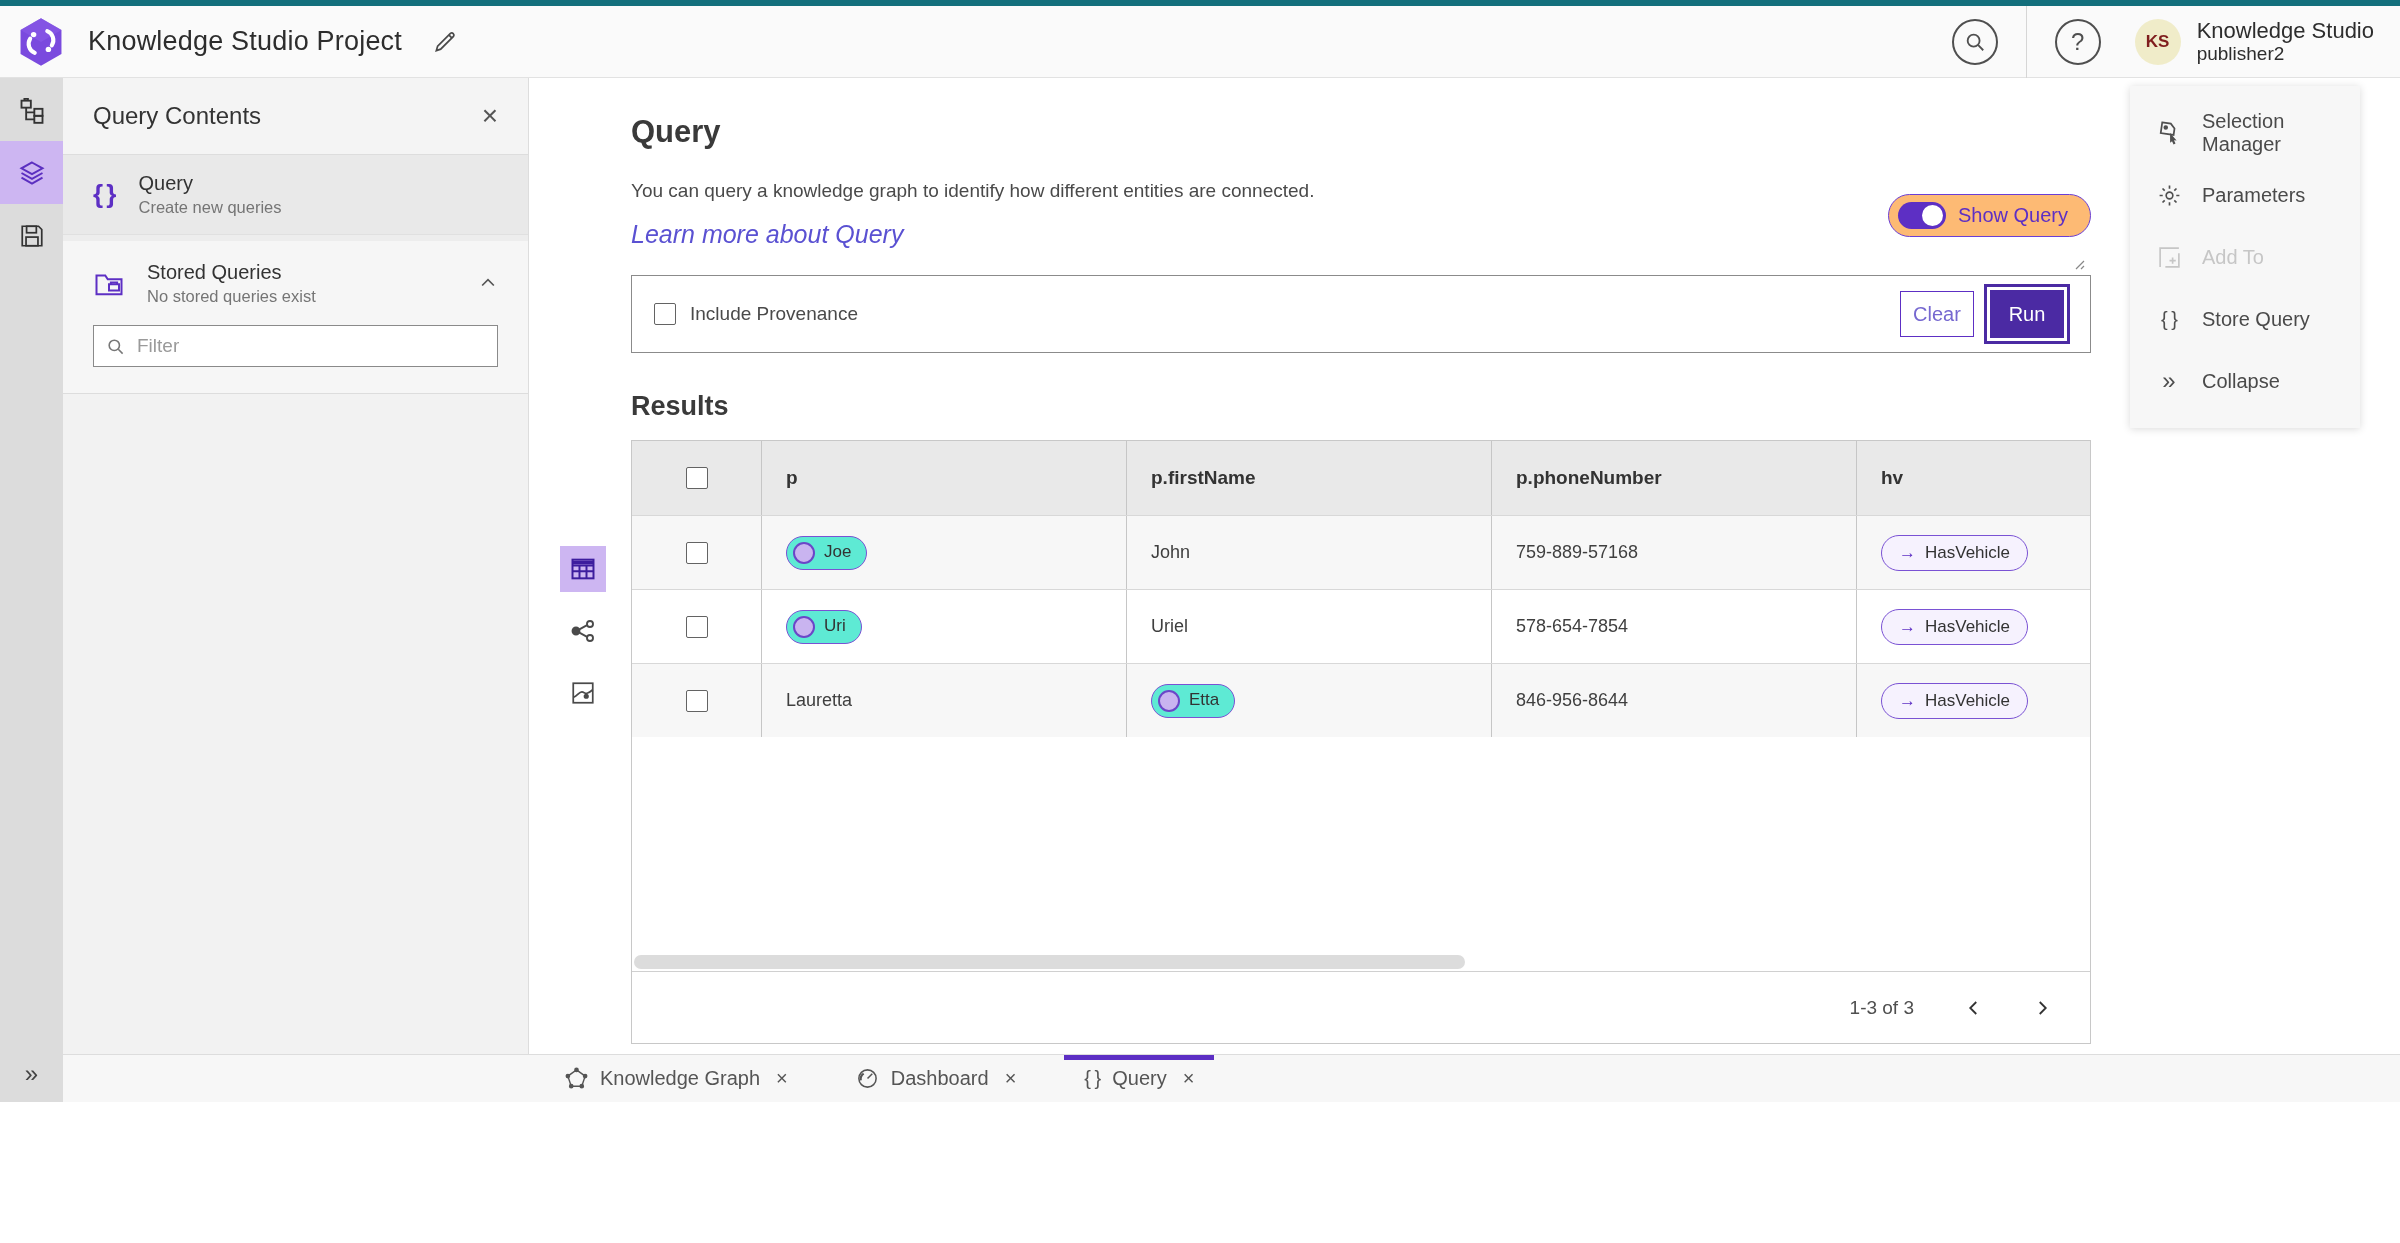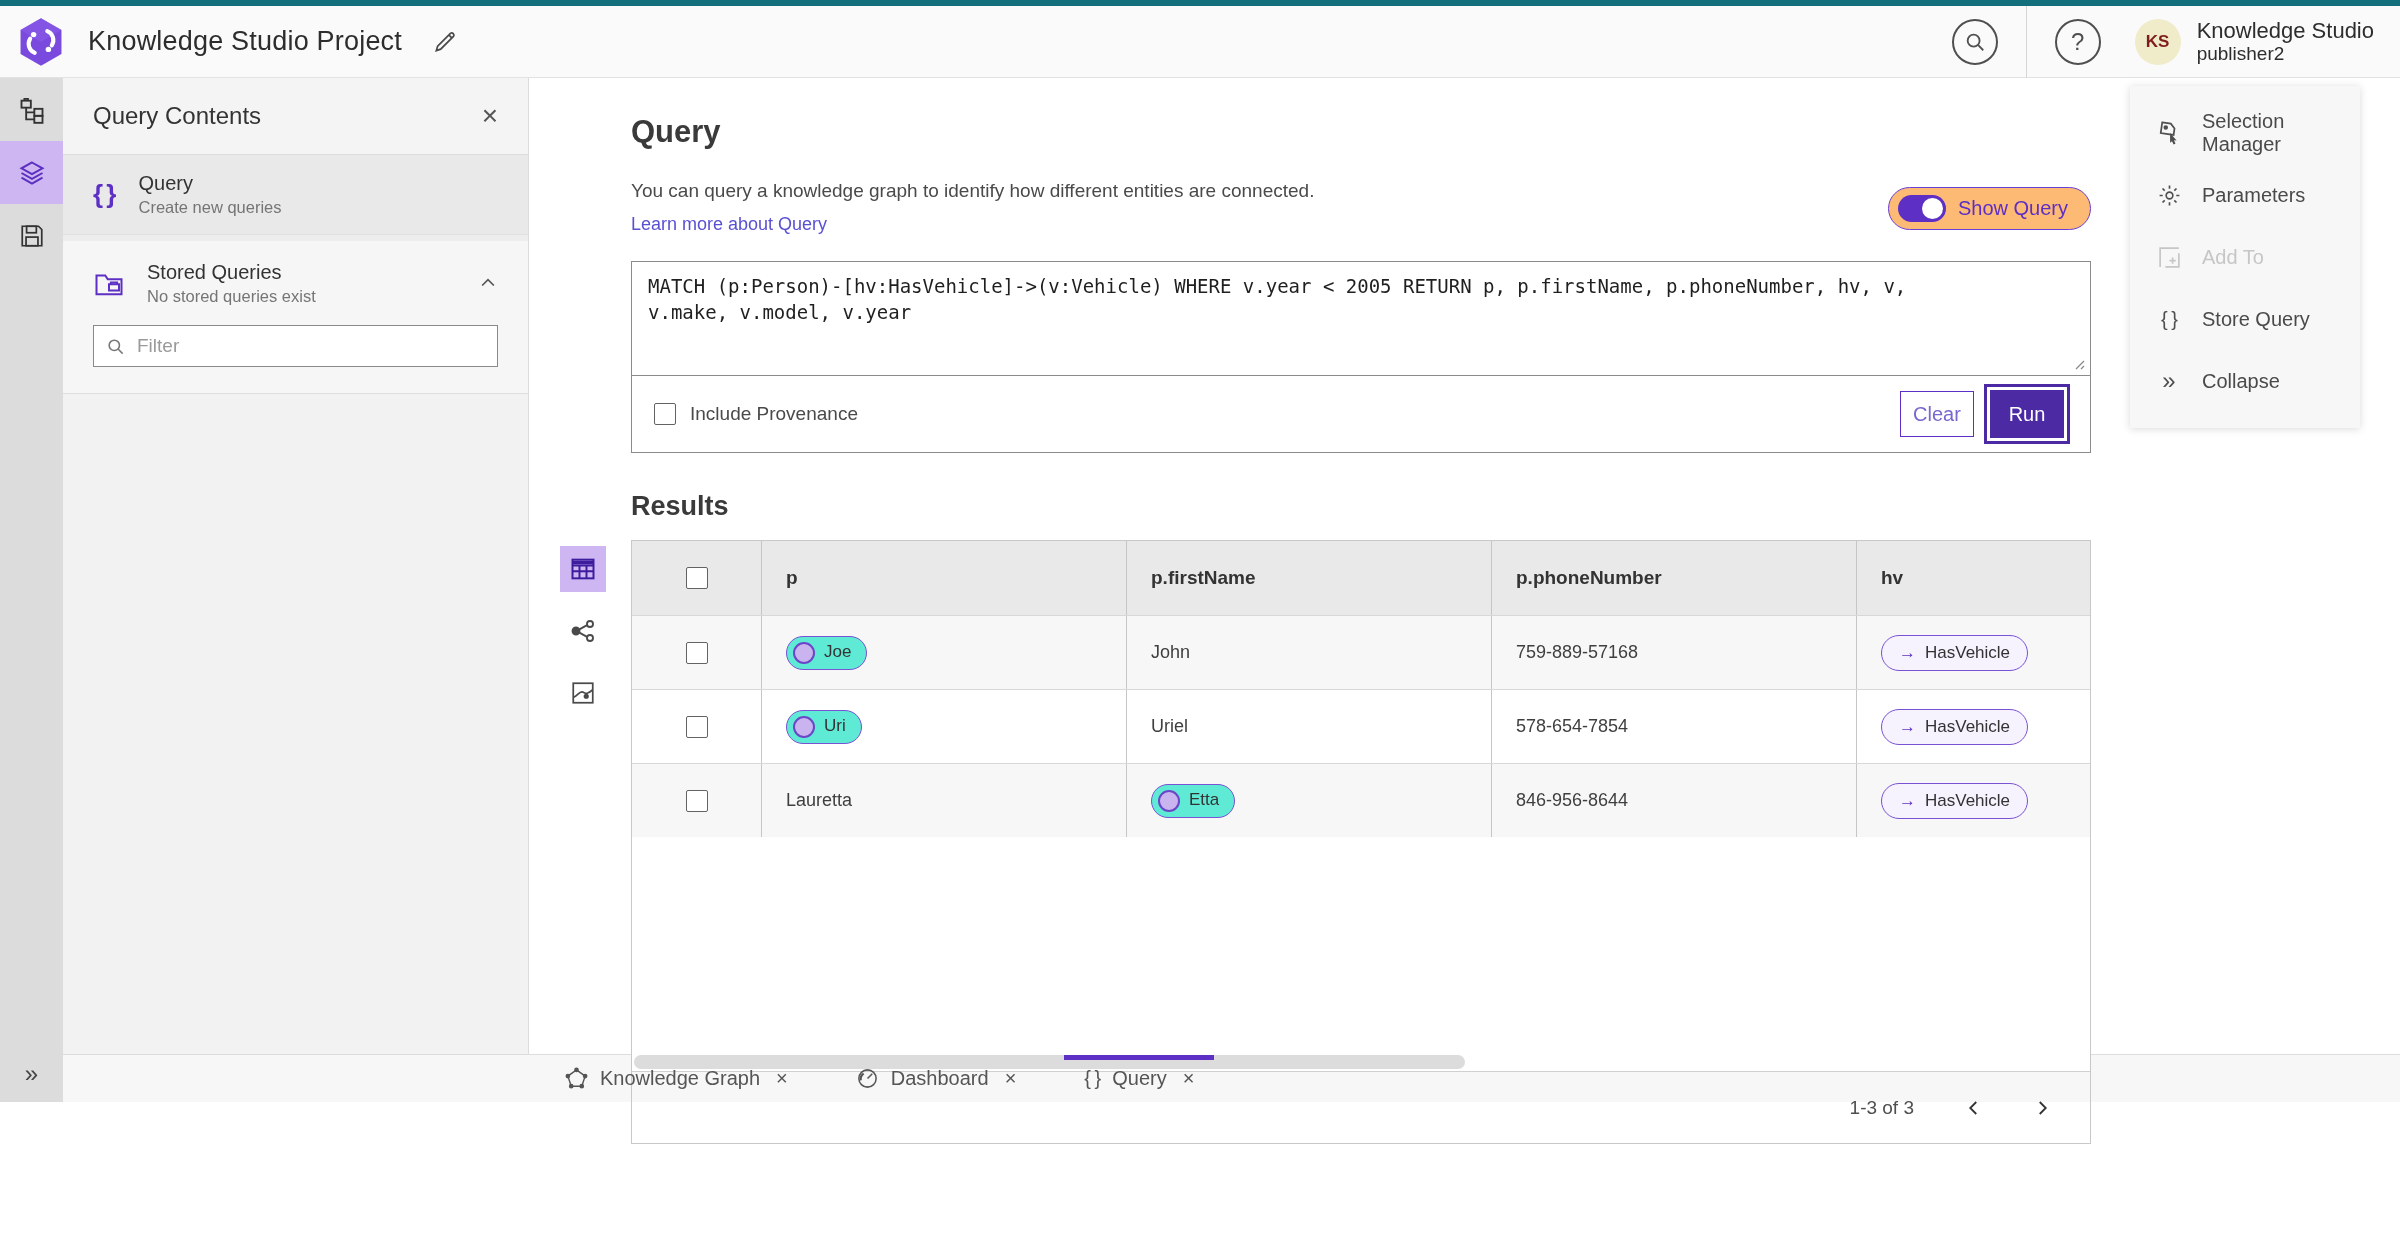--- a/index.html
+++ b/index.html
@@ -48,21 +48,21 @@
   .filter-box { margin:0 30px; height:42px; background:#fff; border:1px solid #8a8a8a; display:flex; align-items:center; padding:0 12px; gap:12px; }
   .filter-input { border:none; outline:none; flex:1; font-size:19px; color:#333; font-family:"Liberation Sans", sans-serif; background:transparent; }
   .filter-input::placeholder { color:#9a9a9a; }
 
   
   .main { flex:1; background:#fff; position:relative; padding:36px 0 0 102px; min-width:0; }
   .main-inner { width:1460px; }
   .h1 { font-size:31px; font-weight:bold; color:#3a3a3a; }
   .desc-row { display:flex; margin-top:30px; align-items:center; }
   .desc { font-size:19px; color:#4a4a4a; }
-  .learn-link { display:inline-block; margin-top:12px; font-size:18px; color:#5a51d2; cursor:pointer; }
+  .learn-link { display:inline-block; margin-top:18px; font-size:25px; color:#5a51d2; cursor:pointer;font-style:italic; }
   .toggle-pill { margin-left:auto; margin-top:2px; display:flex; align-items:center; gap:12px; border:1.5px solid #6a3fd6; border-radius:999px; padding:7px 22px 7px 9px; cursor:pointer; background:#fdba74; }
   .switch { width:48px; height:27px; border-radius:14px; background:#5d2fc4; position:relative; }
   .switch .knob { position:absolute; right:3px; top:3px; width:21px; height:21px; background:#fff; border-radius:50%; }
   .toggle-label { font-size:20px; color:#5d2fc4; }
 
   .query-box { margin-top:26px; border:1px solid #8b8b8b; background:#fff; }
   .query-editor { height:114px; padding:12px 120px 12px 16px; font-family:"DejaVu Sans Mono", monospace; font-size:19px; line-height:1.35; color:#1f1f1f; border-bottom:1px solid #8b8b8b; position:relative; cursor:text; }
   .resize-handle { position:absolute; right:2px; bottom:2px; color:#888; }
   .query-footer { height:76px; display:flex; align-items:center; padding:0 22px; }
   .checkbox { width:22px; height:22px; border:1.5px solid #636363; border-radius:2px; background:#fff; flex:0 0 auto; cursor:pointer; }
@@ -244,21 +244,20 @@
               </div>
               <div class="toggle-pill">
                 <span class="switch">
                     <span class="knob"></span>
                   </span>
                 <span class="toggle-label">Show Query</span>
               </div>
             </div>
 
             <div class="query-box">
-              <div class="query-editor">MATCH (p:Person)-[hv:HasVehicle]-&gt;(v:Vehicle) WHERE v.year &lt; 2005 RETURN p, p.firstName, p.phoneNumber, hv, v, v.make, v.model, v.year</div>
               <svg class="resize-handle" width="14" height="14" viewBox="0 0 14 14" stroke="#888" stroke-width="1.2" style="position:relative; float:right; margin-top:-18px; margin-right:3px;">
                 <path d="M13 5 L5 13 M13 10 L10 13"></path>
               </svg>
               <div class="query-footer">
                 <span class="checkbox"></span>
                 <span class="cb-label">Include Provenance</span>
                 <button class="btn-clear">Clear</button>
                 <button class="btn-run">Run</button>
               </div>
             </div>

